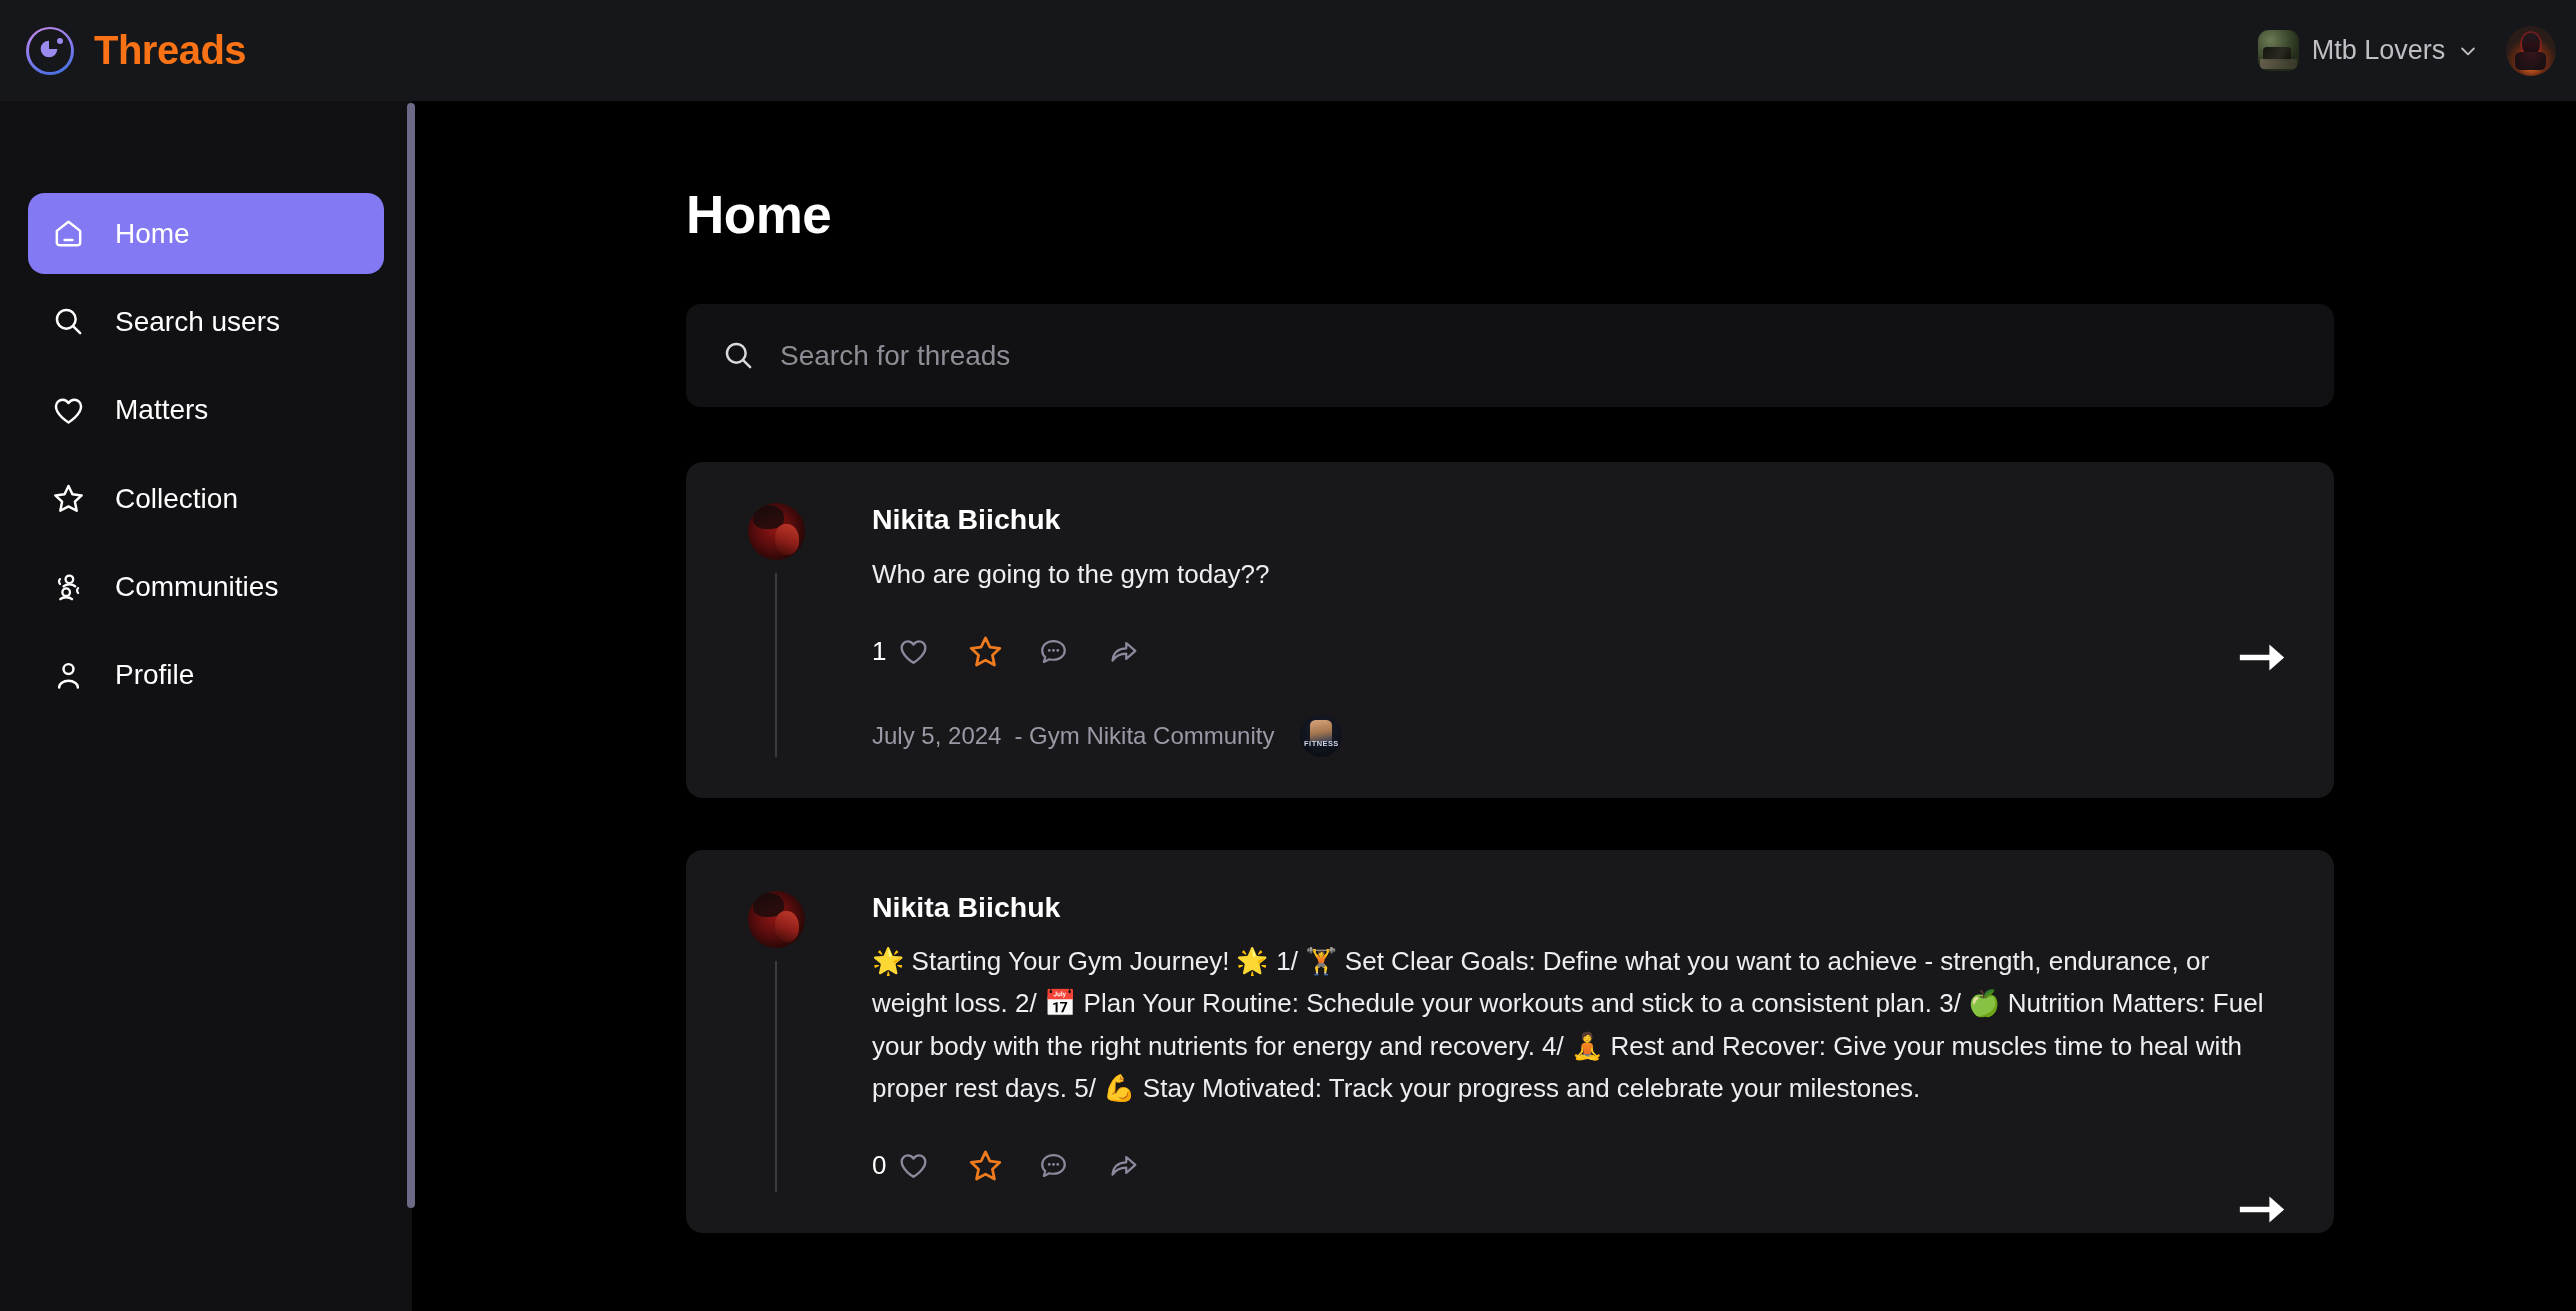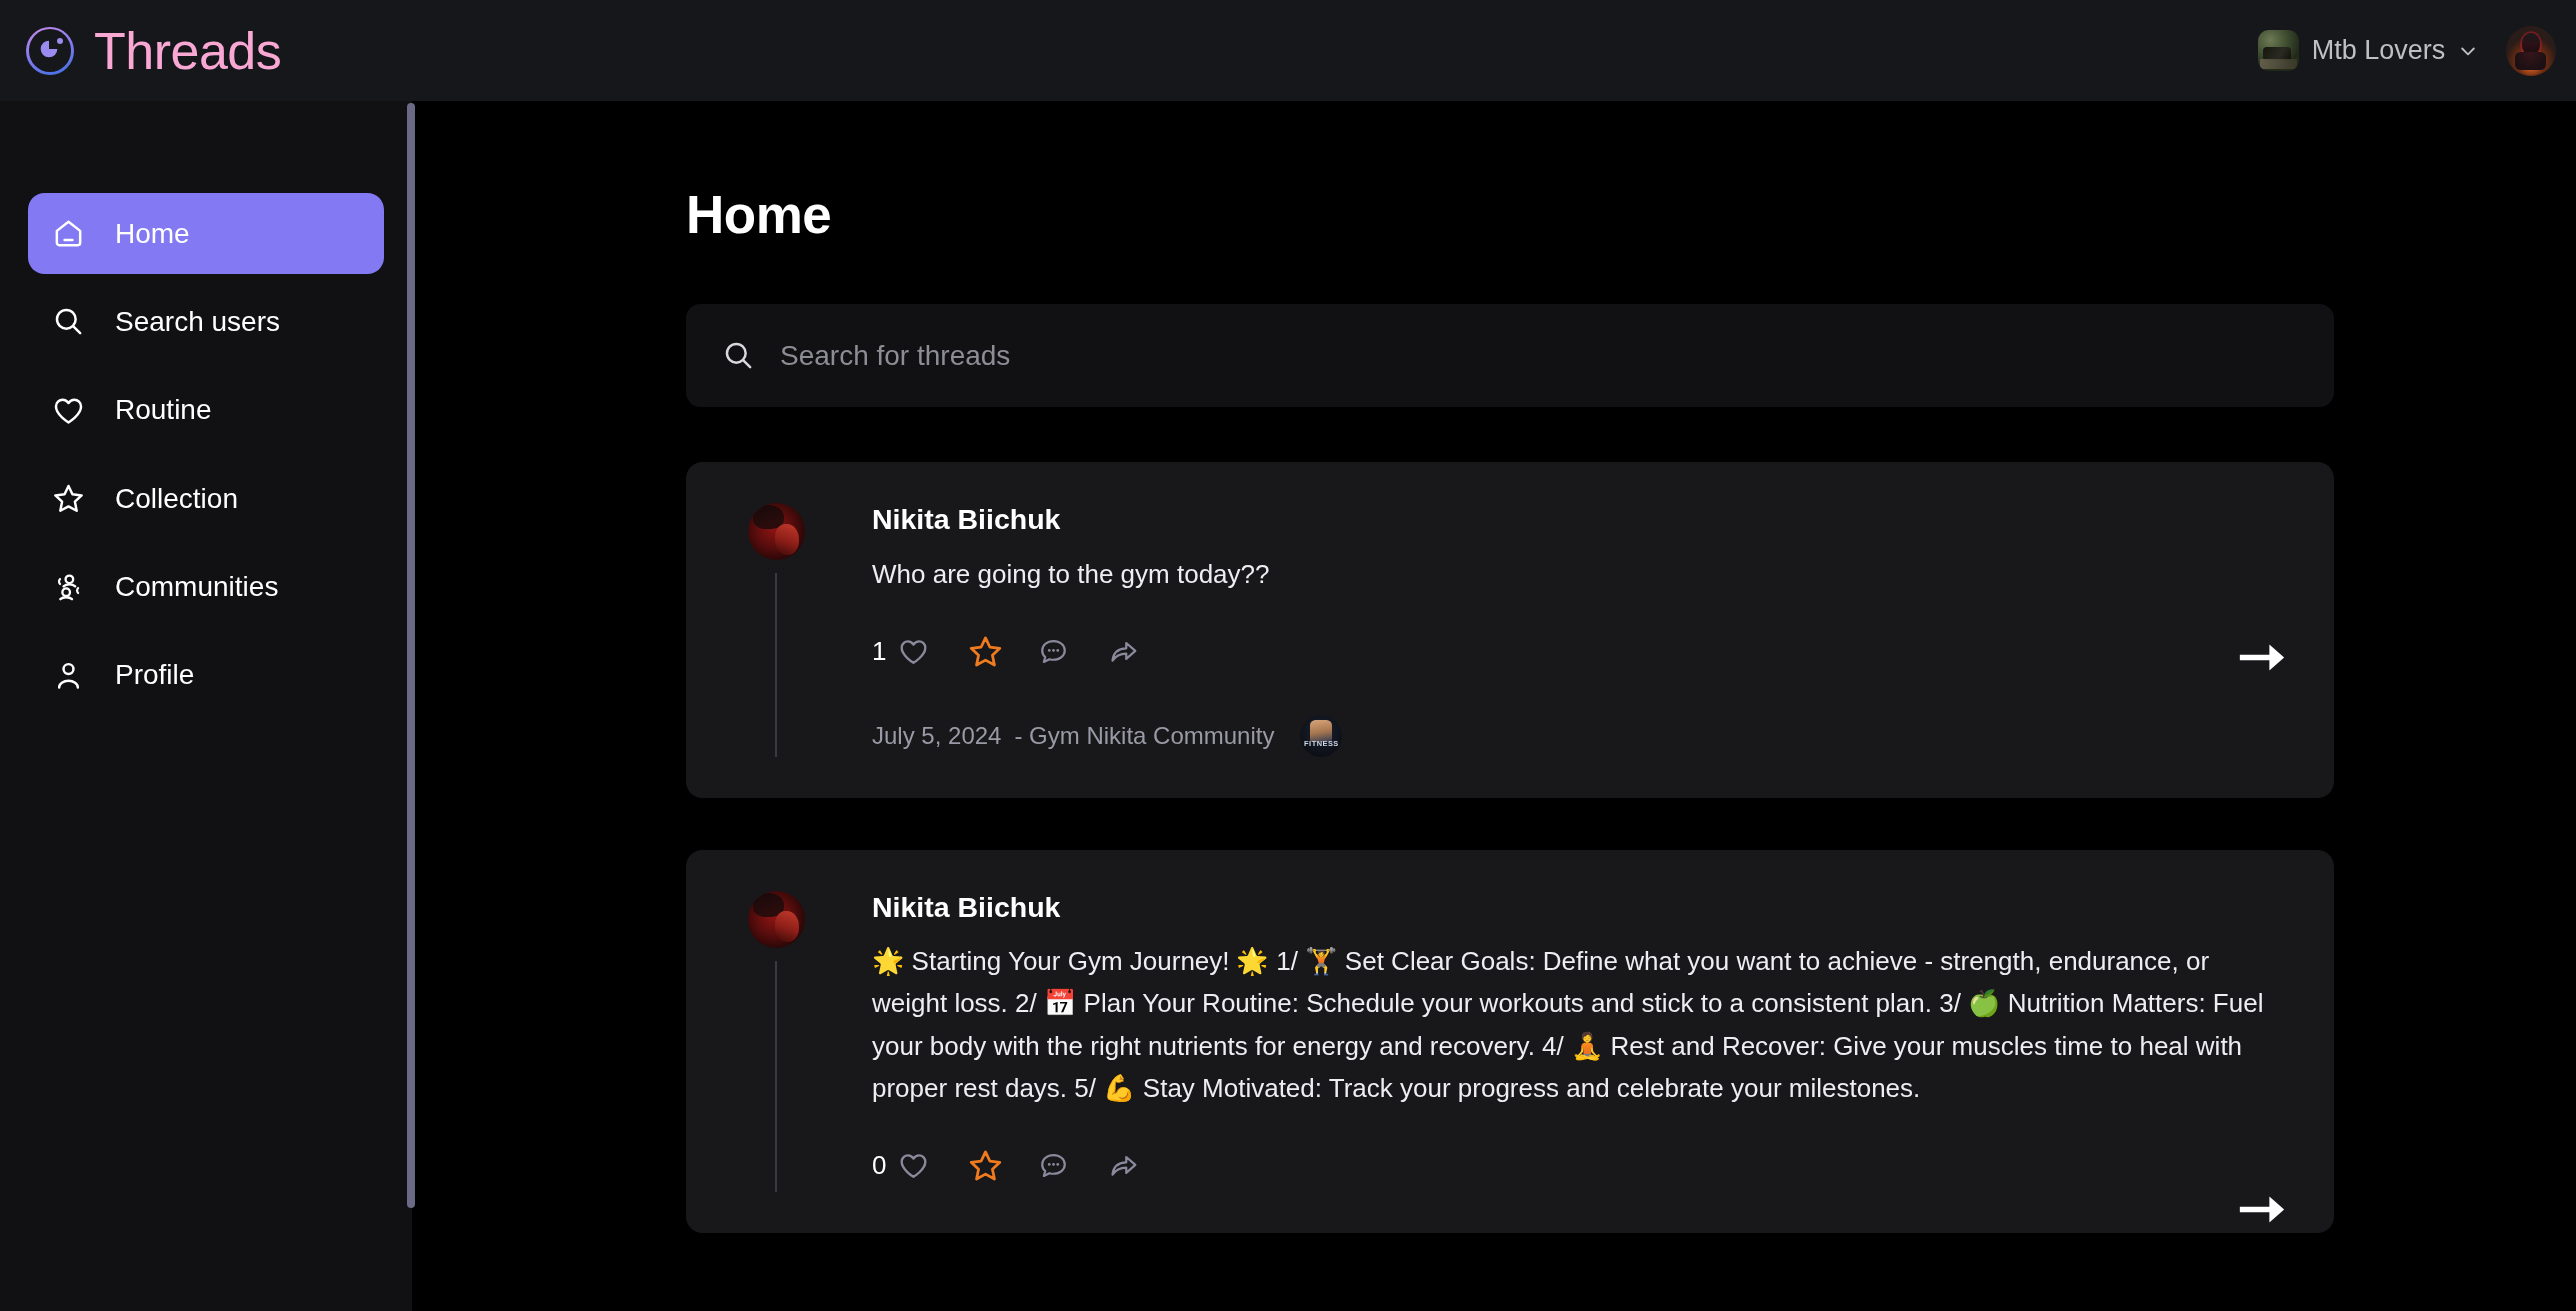--- a/index.html
+++ b/index.html
@@ -57,23 +57,23 @@
     width: 20px; height: 20px;
   }
   .logo-dot {
     position: absolute;
     right: 8.3px; top: 8.3px;
     width: 6.4px; height: 6.4px;
     border-radius: 50%;
     background: #9B8BEE;
   }
   .brand-title {
-    font-size: 52px;
-    font-weight: 400;
-    color: #f9a8d4;
+    font-size: 40px;
+    font-weight: 700;
+    color: #f97316;
     letter-spacing: -0.5px;
   }
 
   .topbar-right {
     position: absolute;
     right: 20px;
     top: 0;
     height: 101px;
     display: flex;
     align-items: center;
@@ -441,21 +441,21 @@
         </span>
         <span class="nav-label">Search users</span>
       </div>
 
       <div class="nav-item">
         <span class="nav-icon">
           <svg viewBox="0 0 24 24" width="35" height="35" fill="none">
             <path d="M12 20.2 C12 20.2 3.4 15.1 3.4 9.3 C3.4 6.5 5.6 4.6 8 4.6 C9.9 4.6 11.2 5.7 12 6.9 C12.8 5.7 14.1 4.6 16 4.6 C18.4 4.6 20.6 6.5 20.6 9.3 C20.6 15.1 12 20.2 12 20.2 Z" stroke="#fff" stroke-width="1.7" stroke-linejoin="round"></path>
           </svg>
         </span>
-        <span class="nav-label">Routine</span>
+        <span class="nav-label">Matters</span>
       </div>
 
       <div class="nav-item">
         <span class="nav-icon">
           <svg viewBox="0 0 24 24" width="35" height="35" fill="none">
             <path d="M12 3.4 L14.7 9.1 L21 9.9 L16.4 14.2 L17.6 20.4 L12 17.4 L6.4 20.4 L7.6 14.2 L3 9.9 L9.3 9.1 Z" stroke="#fff" stroke-width="1.7" stroke-linejoin="round"></path>
           </svg>
         </span>
         <span class="nav-label">Collection</span>
       </div>

